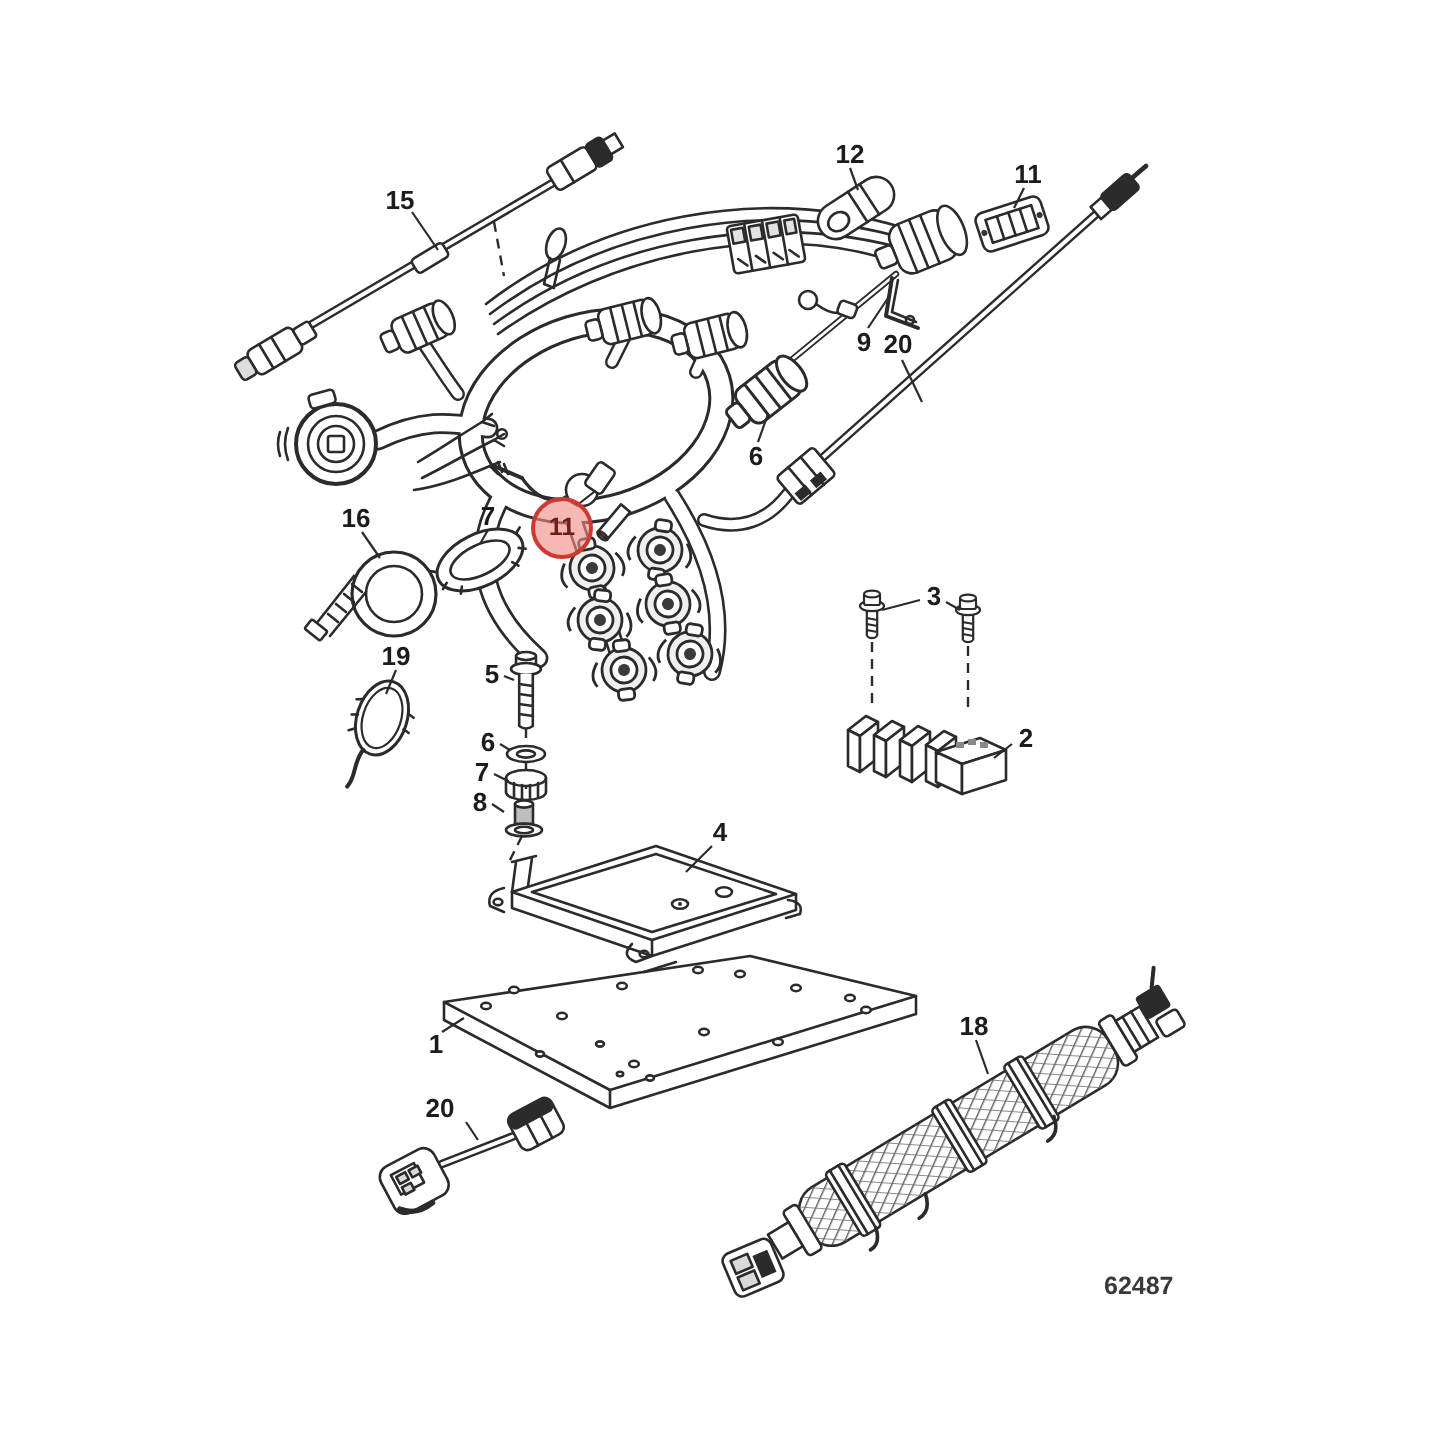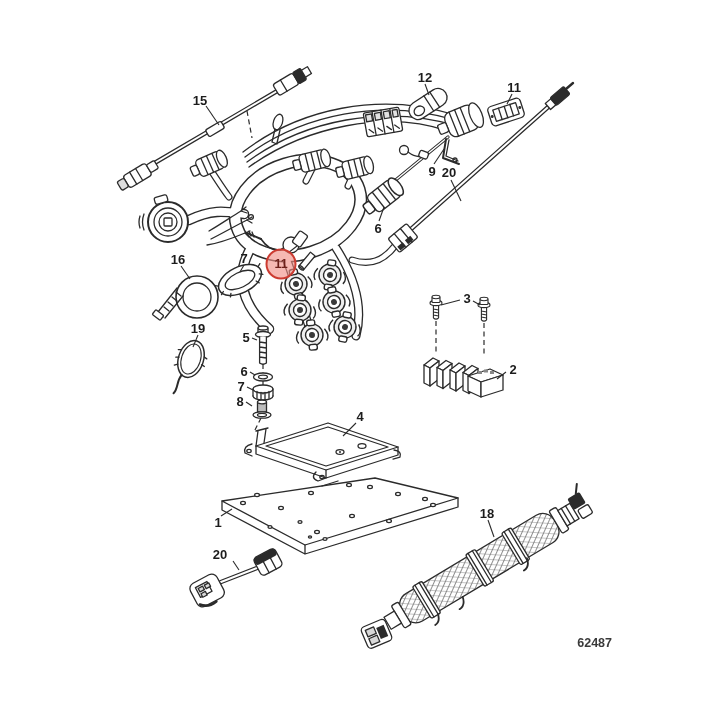--- a/index.html
+++ b/index.html
@@ -7,21 +7,21 @@
          font-family:"Liberation Sans",sans-serif;}
   #art{position:absolute;left:0;top:0;}
   .callout{position:absolute;transform:translate(-50%,-50%);font-weight:bold;
            font-size:13px;color:#1c1c1c;line-height:1;white-space:nowrap;
            user-select:none;cursor:pointer;}
   .callout.highlight{width:31px;height:31px;border-radius:50%;
            background:rgba(240,140,132,0.62);border:2.5px solid #cc3b31;
            color:#6d1f1a;display:flex;align-items:center;justify-content:center;
            box-sizing:border-box;font-size:12.5px;}
   .drawing-number{position:absolute;left:552px;top:636px;width:60px;
-           text-align:right;font-weight:bold;font-size:12.5px;color:#3a3a3a;}
+           text-align:left;font-weight:bold;font-size:12.5px;color:#3a3a3a;}
   
   .ln,.o13,.o10,.o9,.o7,.o4,.o3{fill:none;stroke:#2b2b2b;stroke-linecap:round;stroke-linejoin:round;}
   .ln{stroke-width:1.3;}
   .o13{stroke-width:13;} .i13{stroke:#fff;stroke-width:10;fill:none;stroke-linecap:round;}
   .o10{stroke-width:10.5;} .i10{stroke:#fff;stroke-width:7.8;fill:none;stroke-linecap:round;}
   .o9{stroke-width:9;}   .i9{stroke:#fff;stroke-width:6.4;fill:none;stroke-linecap:round;}
   .o7{stroke-width:7;}   .i7{stroke:#fff;stroke-width:4.6;fill:none;stroke-linecap:round;}
   .o4{stroke-width:4.4;} .i4{stroke:#fff;stroke-width:2;fill:none;stroke-linecap:round;}
   .o3{stroke-width:3.2;} .i3{stroke:#fff;stroke-width:1.4;fill:none;stroke-linecap:round;}
   .dash{fill:none;stroke:#2b2b2b;stroke-width:1.2;stroke-dasharray:5 3.5;}

